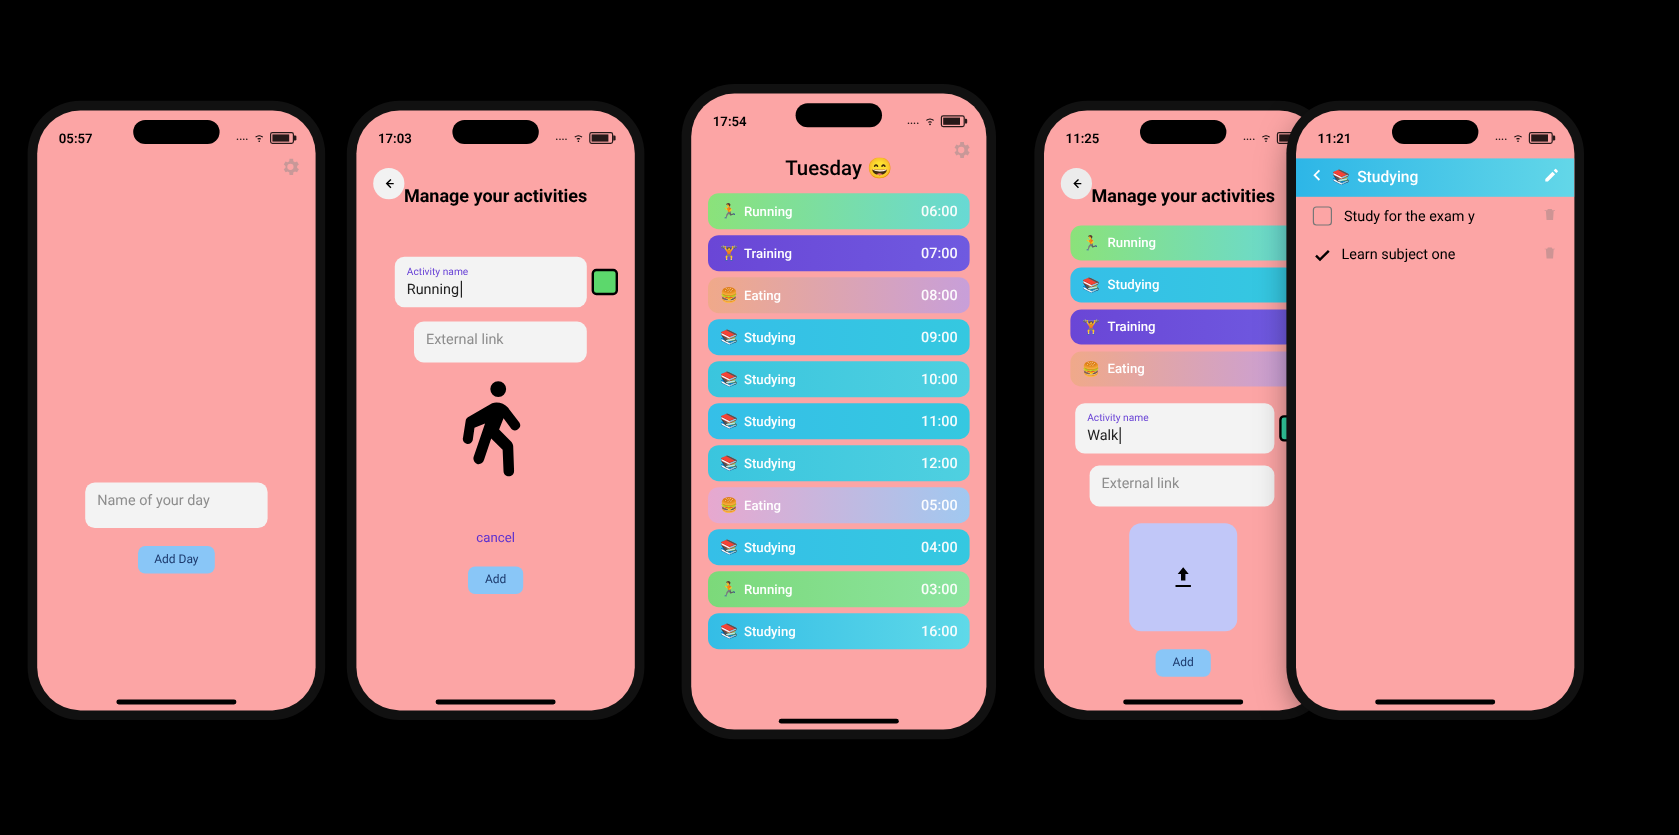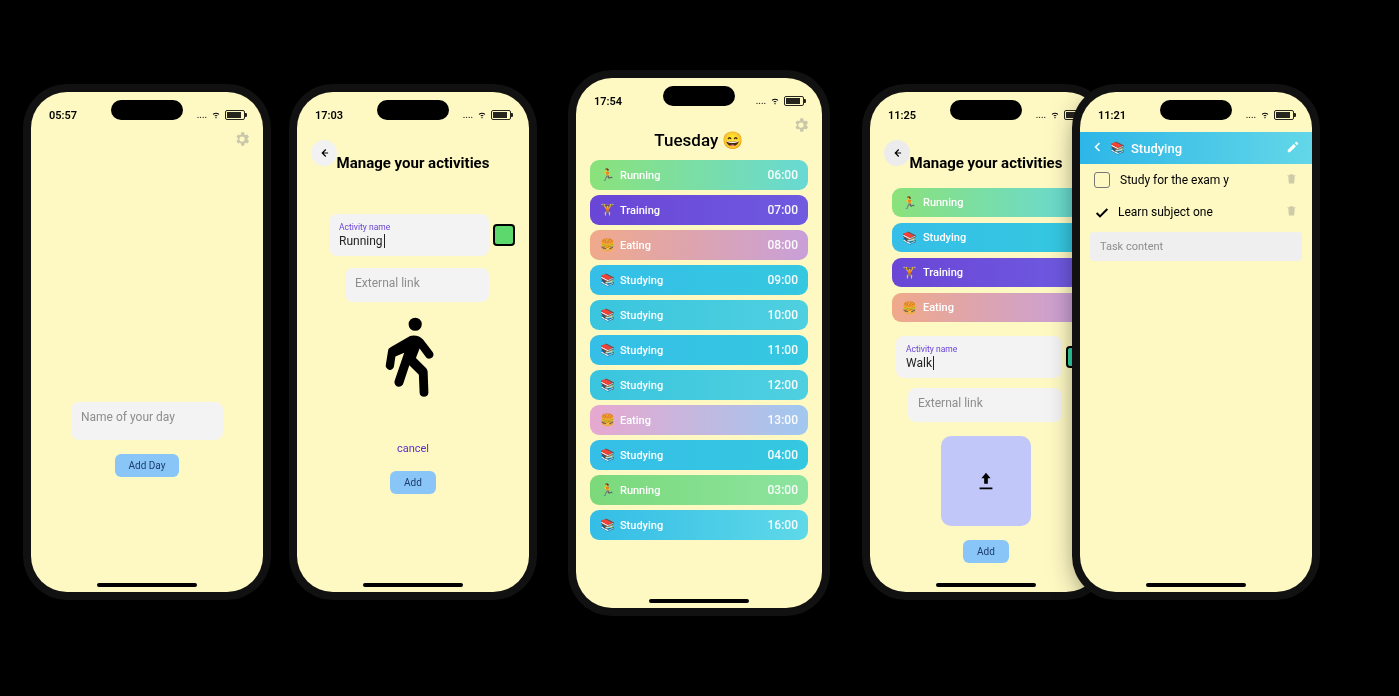--- a/index.html
+++ b/index.html
@@ -8,21 +8,21 @@
   width:1399px;
   height:696px;
   font-family:-apple-system,BlinkMacSystemFont,"Segoe UI",Roboto,sans-serif;
   position:relative;
   overflow:hidden;
 }
 .phone{
   position:absolute;
   width:232px;
   height:500px;
-  background:#fef9c3;
+  background:#fca5a5;
   border-radius:36px;
   box-shadow:0 0 0 8px #111, 0 8px 30px rgba(0,0,0,.6);
   overflow:hidden;
 }
 .phone.big{
   width:246px;
   height:530px;
 }
 .notch{
   position:absolute;
@@ -272,21 +272,21 @@
           <span class="ico">📚</span>
           <span>Studying</span>
         </span>
         <span class="rtime">12:00</span>
       </div>
       <div class="row g-pink">
         <span class="rname">
           <span class="ico">🍔</span>
           <span>Eating</span>
         </span>
-        <span class="rtime">13:00</span>
+        <span class="rtime">05:00</span>
       </div>
       <div class="row g-cyan">
         <span class="rname">
           <span class="ico">📚</span>
           <span>Studying</span>
         </span>
         <span class="rtime">04:00</span>
       </div>
       <div class="row g-green2">
         <span class="rname">
@@ -406,17 +406,14 @@
       <div class="todo">
         <span class="checkbox checked"><svg viewBox="0 0 24 24" fill="none" stroke="#000" stroke-width="3">
             <path d="M4 12l5 5L20 6"></path>
           </svg></span>
         <span>Learn subject one</span>
         <span class="trash"><svg width="13" height="13" viewBox="0 0 24 24" fill="#777">
             <path d="M6 7h12l-1 14H7zM9 4h6l1 2H8zM4 6h16v1H4z"></path>
           </svg></span>
       </div>
     </div>
-  <div class="taskinput">
-    <span>Task content</span>
-  </div>
   <div class="homebar"></div>
 </div>
 
 </body></html>

